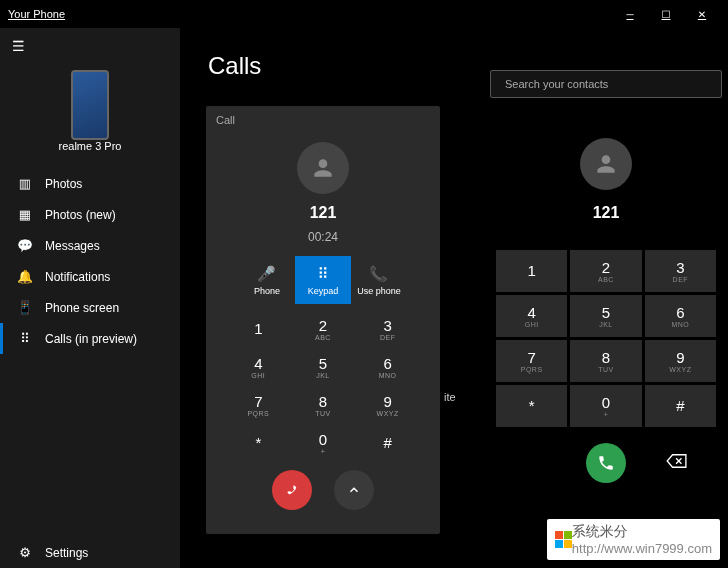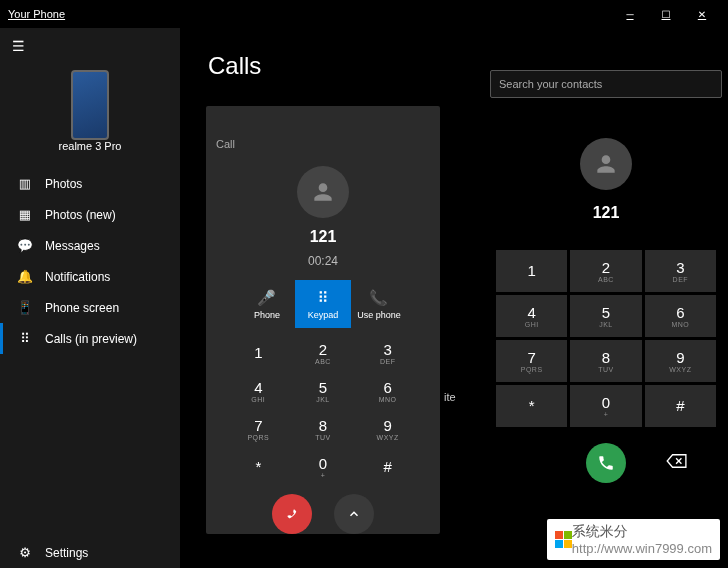--- a/index.html
+++ b/index.html
@@ -52,21 +52,21 @@
 
 .content { flex: 1; background: #000; position: relative; }
 .page-title { font-size: 24px; font-weight: 400; padding: 24px 7px 16px 28px; }
 
 .call-panel {
   position: absolute;
   left: 26px; top: 78px;
   width: 234px; height: 428px;
   background: #2b2b2b;
   border-radius: 2px;
-  display: flex; flex-direction: column; justify-content: flex-end;
+  display: flex; flex-direction: column;
 }
 .call-panel-header { font-size: 11px; color: #aaa; padding: 8px 10px; }
 .avatar-circle {
   width: 52px; height: 52px; border-radius: 50%;
   background: #444; display: flex; align-items: center; justify-content: center;
   margin: 8px auto 0;
 }
 .avatar-circle svg { width: 26px; height: 26px; fill: #888; }
 .call-number { text-align: center; font-size: 16px; font-weight: 600; margin-top: 10px; }
 .call-timer { text-align: center; font-size: 12px; color: #bbb; margin-top: 8px; }
@@ -99,21 +99,21 @@
 
 .dialer-panel {
   position: absolute;
   left: 310px; top: 42px;
   width: 232px; height: 464px;
   display: flex; flex-direction: column;
 }
 .search-box {
   height: 28px; background: rgba(255,255,255,0.08);
   border: 1px solid #555; border-radius: 2px;
-  display: flex; align-items: center; padding: 0 8px;
+  display: flex; align-items: center; padding: 0 14px;
   font-size: 11px; color: #aaa;
 }
 .dialer-avatar { margin-top: 40px; }
 .dialer-number { text-align: center; font-size: 16px; font-weight: 600; margin-top: 14px; }
 
 .dialer-pad {
   display: grid; grid-template-columns: repeat(3, 1fr);
   gap: 3px; margin-top: 28px; padding: 0 6px;
 }
 .dialer-key {

